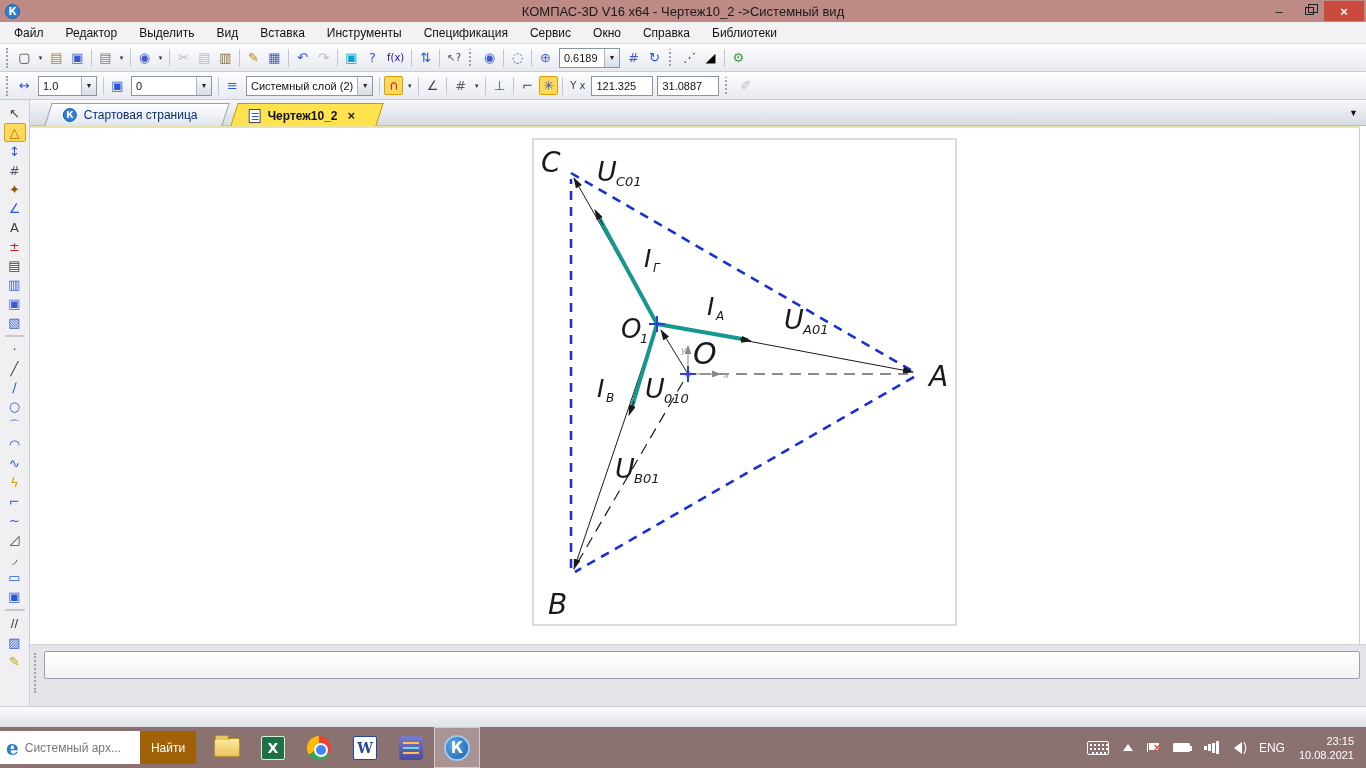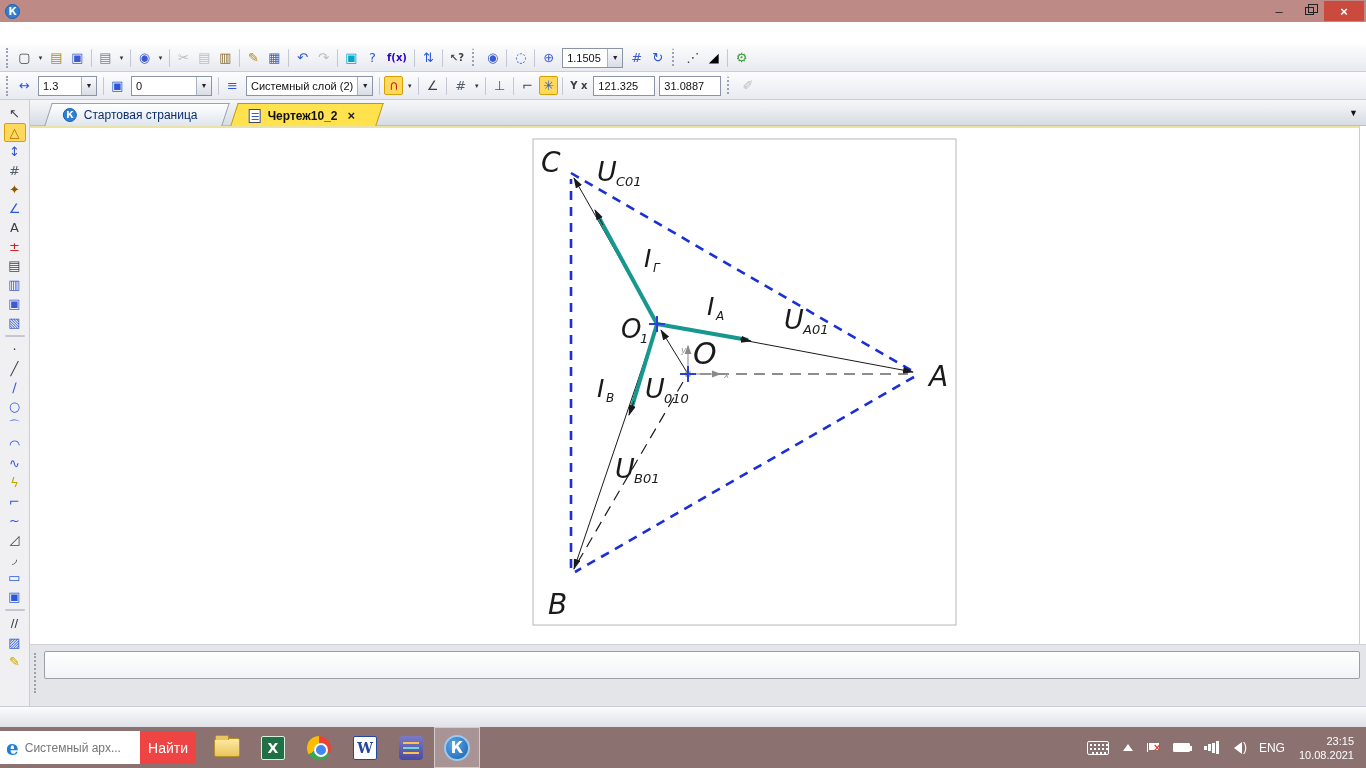--- a/index.html
+++ b/index.html
@@ -31,21 +31,21 @@
            display:flex;align-items:center;padding-left:3px;}
   .grip{width:5px;height:20px;margin:0 3px;border-left:2px dotted #9aa2b0;}
   .tbwrap{display:flex;align-items:center;}
   .tbi{display:inline-flex;width:19px;height:19px;align-items:center;justify-content:center;
        font:13px "DejaVu Sans",sans-serif;color:#3a3f46;margin:0 1px;border:1px solid transparent;border-radius:2px;}
   .tbi.caret{width:9px;font-size:7px;color:#333;}
   .tbi.sep{width:1px;height:18px;background:#c2c7d1;margin:0 3px;border:none;}
   .tbi.sep2{width:6px;height:20px;border-left:2px dotted #9aa2b0;background:none;margin:0 4px;}
   .tbi.grayed{color:#b8bcc2 !important;}
   .tbi.active{background:#ffd95e;border:1px solid #d8a100;}
-  .tbi.wide{width:auto;padding:0 2px;font-size:10px;font-weight:bold;}
+  .tbi.wide{width:auto;padding:0 2px;font-size:10px;font-weight:normal;}
   .combo{display:inline-flex;height:20px;border:1px solid #8a94a4;background:#fff;
          align-items:center;font-size:11px;color:#111;margin:0 3px;}
   .combo .val{padding:0 4px;white-space:nowrap;}
   .combo .cbtn{width:15px;height:18px;background:linear-gradient(#fafbfc,#d8dde5);
                border-left:1px solid #aab2bf;display:flex;align-items:center;justify-content:center;font-size:7px;color:#223;}
   .numfield{display:inline-flex;height:20px;border:1px solid #8a94a4;background:#fff;
             align-items:center;font-size:11px;color:#111;margin:0 2px;padding:0 4px;}
 
   
   .tabstrip{position:absolute;left:30px;top:100px;width:1336px;height:26px;
@@ -82,21 +82,21 @@
           border:1px solid #9aa0a9;border-radius:2px;}
   .msg-grip{position:absolute;left:4px;top:8px;height:40px;border-left:2px dotted #9aa2b0;}
   .statusbar{position:absolute;left:0px;top:706px;width:1366px;height:21px;background:linear-gradient(#fbfbfc,#dfe2e7);
              border-top:1px solid #c9cdd6;}
 
   
   .taskbar{position:absolute;left:0;top:727px;width:1366px;height:41px;background:#8b7170;display:flex;align-items:center;}
   .searchbox{display:flex;align-items:center;height:33px;width:196px;background:#fff;margin-right:8px;}
   .edge-ic{font:bold 20px "DejaVu Serif",serif;color:#1f7fd4;margin:0 6px 0 6px;}
   .search-text{flex:1;font-size:12px;color:#767676;white-space:nowrap;overflow:hidden;}
-  .search-btn{height:33px;min-width:56px;background:#ef4444;color:#fff;font-size:14px;
+  .search-btn{height:33px;min-width:56px;background:#a16207;color:#fff;font-size:12px;
               display:flex;align-items:center;justify-content:center;}
   .tb-app{width:46px;height:41px;display:flex;align-items:center;justify-content:center;}
   .tb-app.current{background:rgba(255,255,255,.25);border:1px solid rgba(255,255,255,.5);}
   .ic-folder{width:26px;height:19px;background:linear-gradient(#ffe9a0,#e8c55e);border:1px solid #b98f2e;border-radius:2px;position:relative;}
   .ic-folder:before{content:"";position:absolute;left:0;top:-4px;width:12px;height:4px;background:#e8c55e;border:1px solid #b98f2e;border-bottom:none;border-radius:2px 2px 0 0;}
   .ic-excel{width:24px;height:24px;background:#1f7145;color:#fff;font:bold 14px "DejaVu Sans";display:flex;align-items:center;justify-content:center;border-radius:2px;border:1px solid #d8f0dc;}
   .ic-chrome{width:24px;height:24px;border-radius:50%;background:conic-gradient(#ea4335 0 33%,#34a853 33% 66%,#fbbc05 66% 100%);position:relative;}
   .ic-chrome:before{content:"";position:absolute;left:7px;top:7px;width:10px;height:10px;border-radius:50%;background:#4285f4;border:2px solid #fff;}
   .ic-word{width:24px;height:24px;background:#fff;border:1px solid #23479e;display:flex;align-items:center;justify-content:center;border-radius:2px;}
   .ic-word span{font:bold 14px "DejaVu Serif";color:#23479e;}
@@ -121,29 +121,43 @@
   .batt-ic{width:17px;height:9px;border:1px solid #fff;border-radius:1px;position:relative;background:#fff;}
   .batt-ic:after{content:"";position:absolute;right:-3px;top:2px;width:2px;height:5px;background:#fff;}
 </style>
 </head>
 <body>
 
 <div id="screen">
 
   <div class="titlebar">
     <div class="app-ic">К</div>
+    <div class="title-text">КОМПАС-3D V16  x64 - Чертеж10_2 -&gt;Системный вид</div>
     <div class="wctrls">
       <div class="wbtn">–</div>
       <div class="wbtn">
           <span class="restore-ic"></span>
         </div>
       <div class="wbtn close">×</div>
     </div>
   </div>
 
+  <div class="menubar">
+      <span class="mi">Файл</span>
+      <span class="mi">Редактор</span>
+      <span class="mi">Выделить</span>
+      <span class="mi">Вид</span>
+      <span class="mi">Вставка</span>
+      <span class="mi">Инструменты</span>
+      <span class="mi">Спецификация</span>
+      <span class="mi">Сервис</span>
+      <span class="mi">Окно</span>
+      <span class="mi">Справка</span>
+      <span class="mi">Библиотеки</span>
+    </div>
 
   <div class="toolbar" style="top:44px;">
     <span class="grip"></span>
     <span class="tbwrap">
         <span class="tbi">▢</span>
         <span class="tbi caret">▾</span>
         <span class="tbi" style="color: rgb(184, 134, 11);">▤</span>
         <span class="tbi" style="color: rgb(61, 91, 208);">▣</span>
         <span class="tbi sep"></span>
         <span class="tbi" style="color: rgb(122, 128, 136);">▤</span>
@@ -170,41 +184,41 @@
         <span class="tbi sep"></span>
         <span class="tbi wide">↖?</span>
         <span class="tbi sep2"></span>
         <span class="tbi" style="color: rgb(61, 91, 208);">◉</span>
         <span class="tbi sep"></span>
         <span class="tbi" style="color: rgb(61, 91, 208);">◌</span>
         <span class="tbi sep"></span>
         <span class="tbi" style="color: rgb(61, 91, 208);">⊕</span>
       </span>
     <span class="combo">
-      <span class="val" style="min-width:44px">1.1505</span>
+      <span class="val" style="min-width:44px">0.6189</span>
       <span class="cbtn">▼</span>
     </span>
     <span class="tbwrap">
         <span class="tbi" style="color: rgb(61, 91, 208);">#</span>
         <span class="tbi" style="color: rgb(43, 87, 216);">↻</span>
         <span class="tbi sep2"></span>
         <span class="tbi">⋰</span>
         <span class="tbi" style="color: rgb(0, 0, 0);">◢</span>
         <span class="tbi sep"></span>
         <span class="tbi" style="color: rgb(63, 155, 63);">⚙</span>
       </span>
   </div>
 
   <div class="toolbar" style="top:72px;">
     <span class="grip"></span>
     <span class="tbwrap">
         <span class="tbi" style="color: rgb(43, 87, 216);">↔</span>
       </span>
     <span class="combo">
-      <span class="val" style="min-width:42px">1.3</span>
+      <span class="val" style="min-width:42px">1.0</span>
       <span class="cbtn">▼</span>
     </span>
     <span class="tbi sep"></span>
     <span class="tbwrap">
         <span class="tbi" style="color: rgb(43, 87, 216);">▣</span>
       </span>
     <span class="combo">
       <span class="val" style="min-width:64px">0</span>
       <span class="cbtn">▼</span>
     </span>

